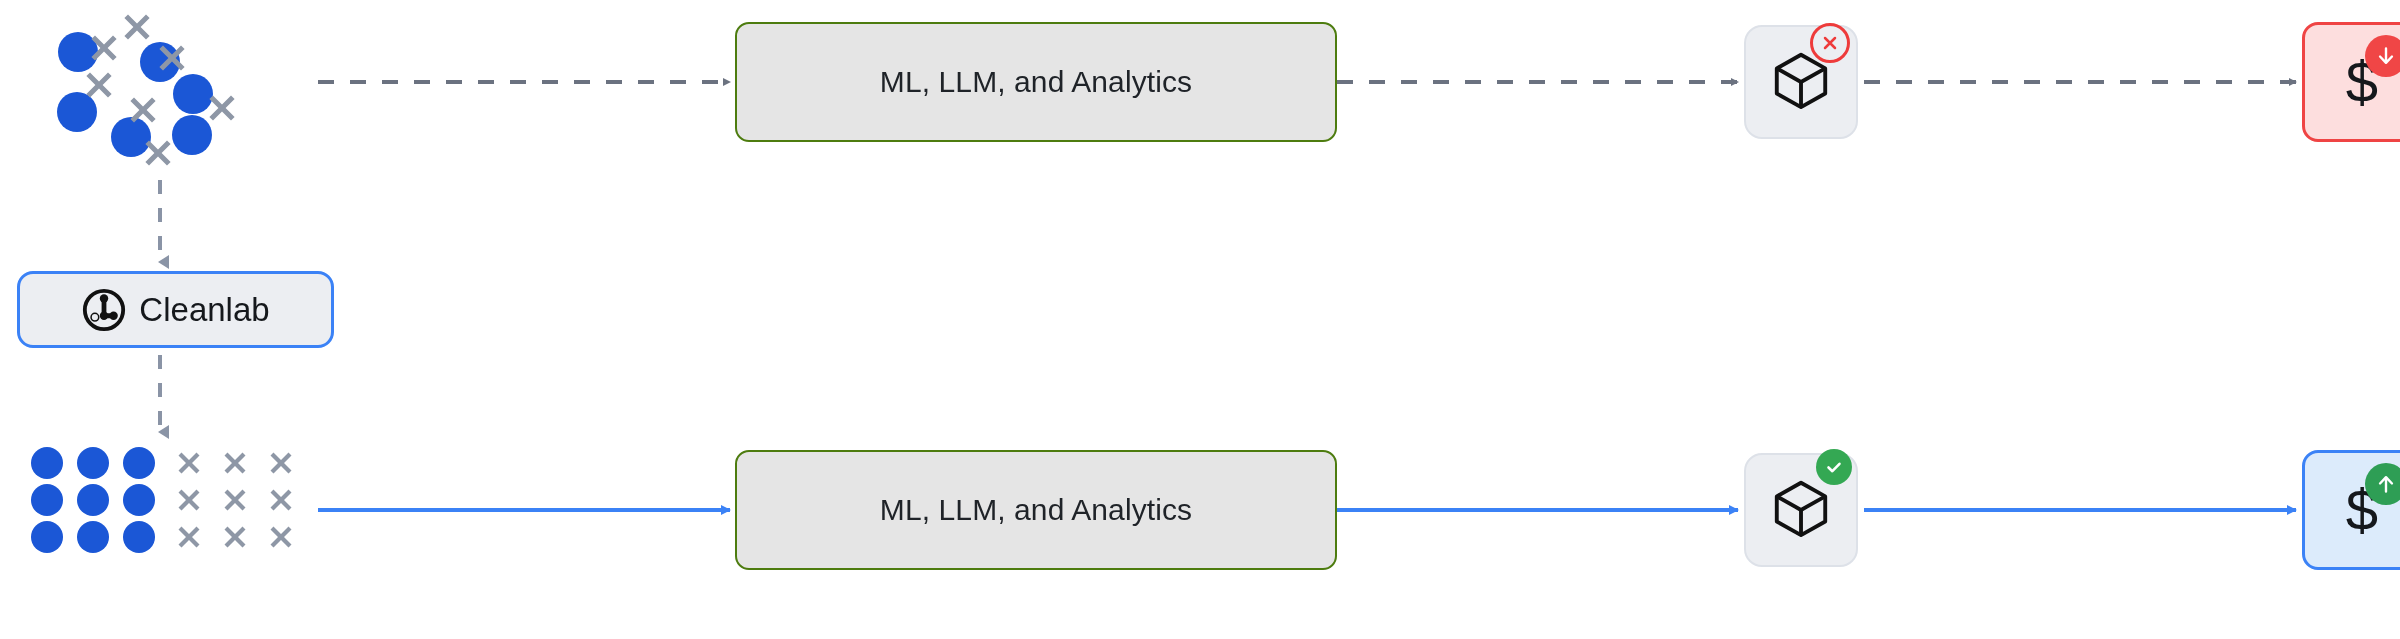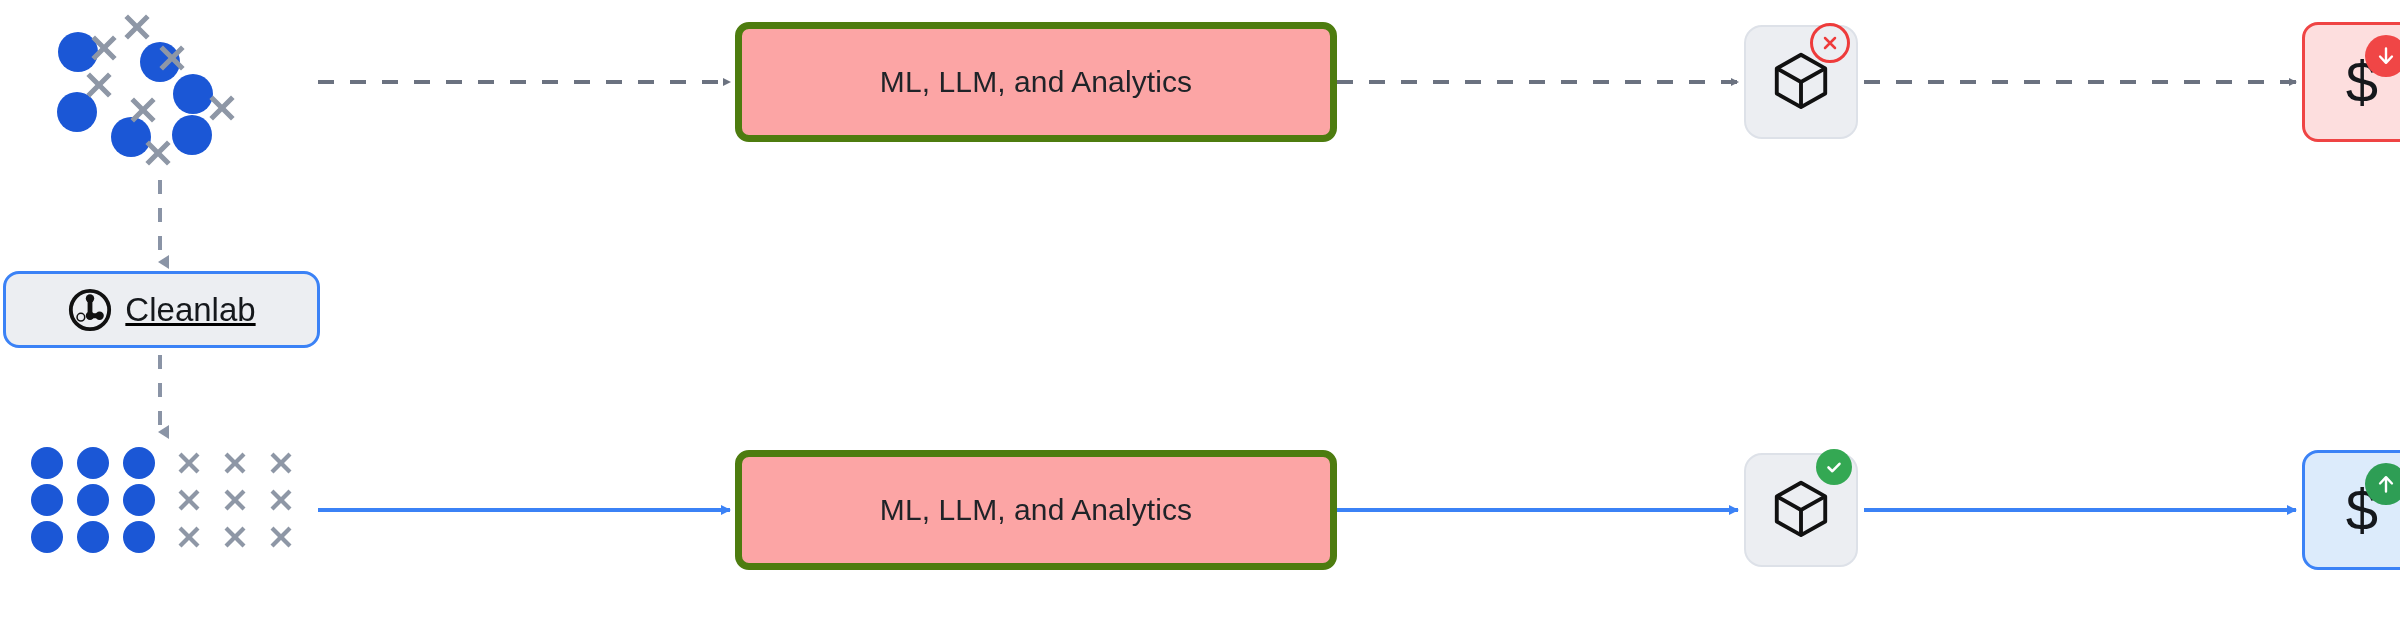--- a/index.html
+++ b/index.html
@@ -30,22 +30,22 @@
   
   .node {
     position: absolute;
     box-sizing: border-box;
     display: flex;
     align-items: center;
     justify-content: center;
   }
 
   .box-ml {
-    background: #fca5a5;
-    border: 7px solid #4d7c0f;
+    background: #e5e5e5;
+    border: 2px solid #4d7c0f;
     border-radius: 14px;
     text-align: center;
   }
   .box-ml .label {
     font-size: 30px;
     font-weight: 400;
     color: #1F2328;
     letter-spacing: 0.1px;
     white-space: nowrap;
   }
@@ -277,21 +277,21 @@
           <path d="M10 6 L20 16 L30 6 L34 10 L24 20 L34 30 L30 34 L20 24 L10 34 L6 30 L16 20 L6 10 Z" fill="#8E97A6"></path>
         </svg>
       </div>
       <div class="marker cross" style="left: 266px; top: 522px; width: 30px; height: 30px;">
         <svg viewBox="0 0 40 40" width="30" height="30">
           <path d="M10 6 L20 16 L30 6 L34 10 L24 20 L34 30 L30 34 L20 24 L10 34 L6 30 L16 20 L6 10 Z" fill="#8E97A6"></path>
         </svg>
       </div>
     </div>
 
-  <div class="node box-cleanlab" style="left:3px; top:271px; width:317px; height:77px;text-decoration:underline;">
+  <div class="node box-cleanlab" style="left:17px; top:271px; width:317px; height:77px;">
     <span class="logo" style="display:block;width:46px;height:46px;flex:0 0 46px;">
       <svg viewBox="0 0 48 48" width="46" height="46" xmlns="http://www.w3.org/2000/svg">
         <circle cx="24" cy="24" r="20" fill="none" stroke="#111111" stroke-width="4"></circle>
         <path d="M24 12 L24 30 L34 30" fill="none" stroke="#111111" stroke-width="5" stroke-linecap="round" stroke-linejoin="round"></path>
         <circle cx="24" cy="12" r="4.4" fill="#111111"></circle>
         <circle cx="34" cy="30" r="4.4" fill="#111111"></circle>
         <circle cx="24" cy="30" r="4.4" fill="#111111"></circle>
         <circle cx="14.5" cy="31.5" r="4" fill="#ECEEF2" stroke="#111111" stroke-width="1.6"></circle>
       </svg>
     </span>

